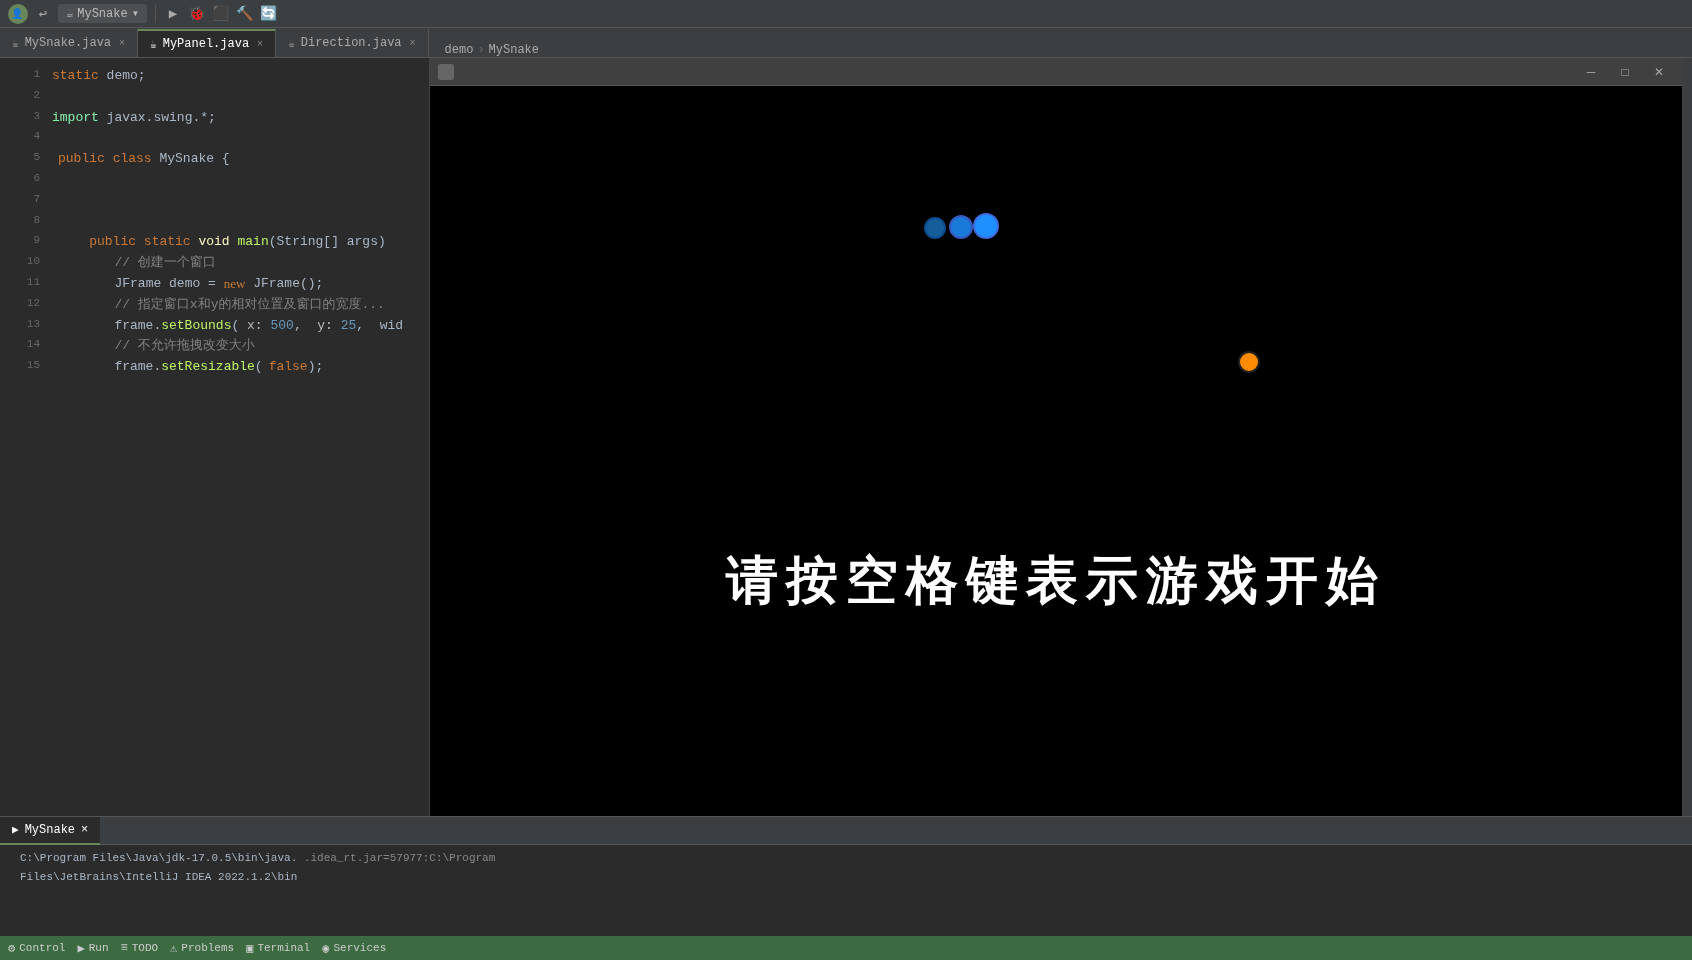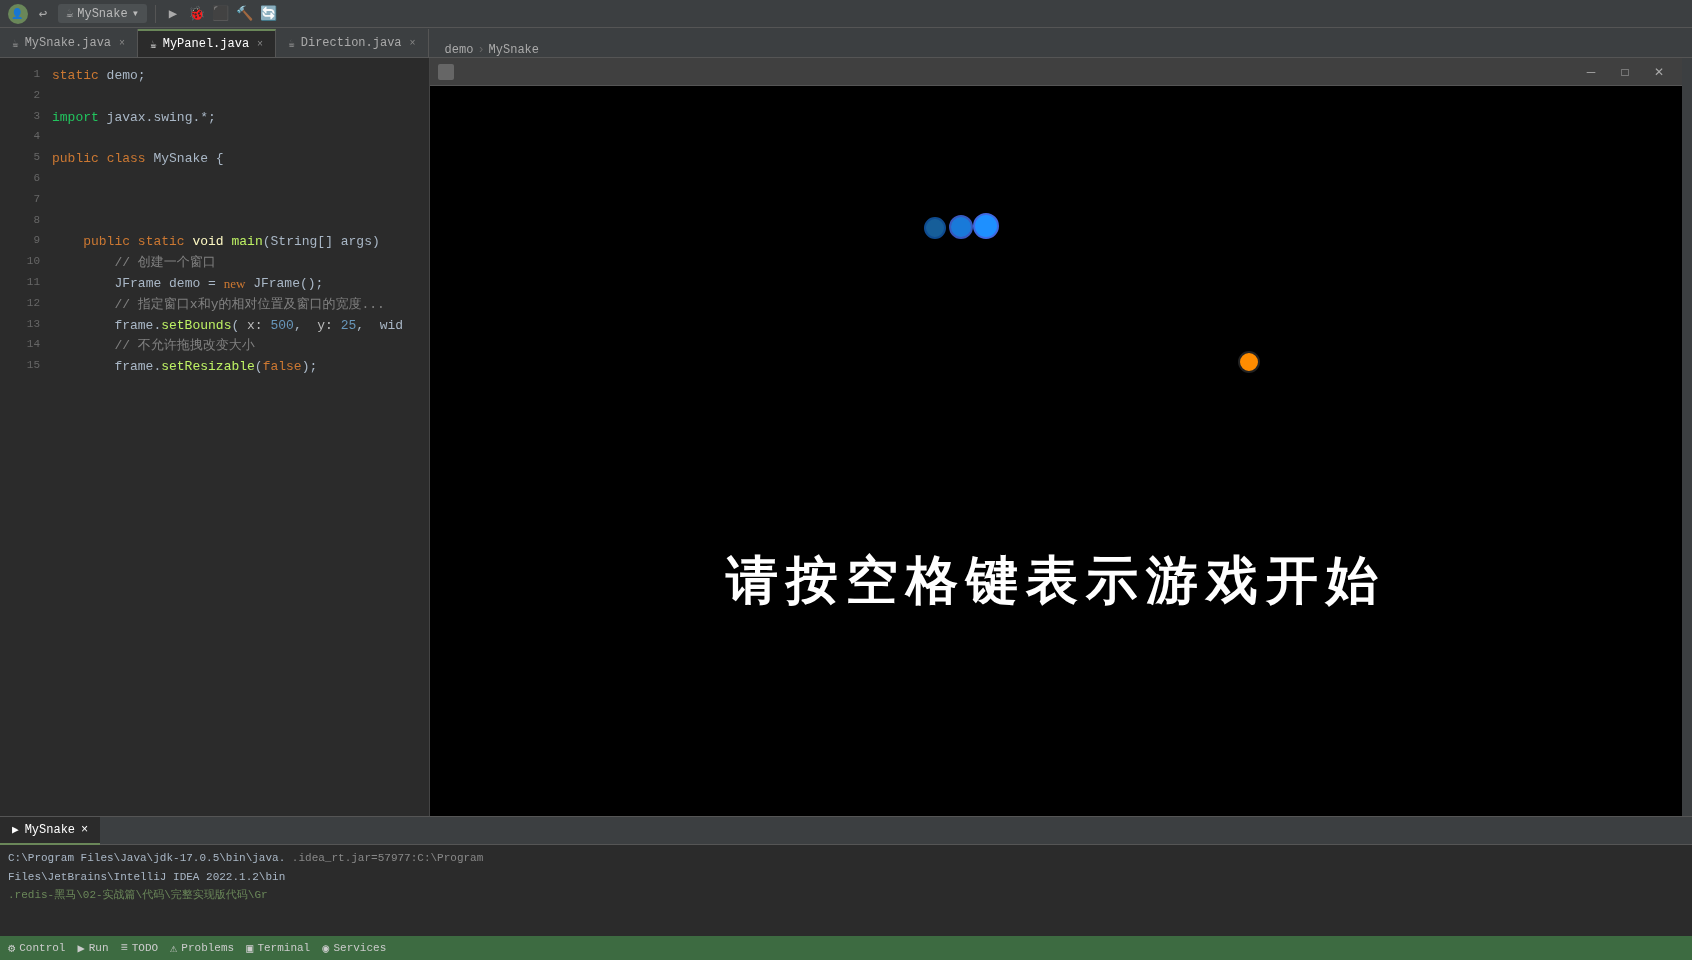--- a/index.html
+++ b/index.html
@@ -120,22 +120,22 @@
 
     .code-line {
       display: flex;
       padding: 0 12px;
       white-space: pre;
     }
 
     .ln { color: #666; min-width: 28px; text-align: right; margin-right: 12px; font-size: 11px; }
 
     .kw-package { color: #cc7832; }
-    .kw-import { color: #22c55e; text-align: right; }
-    .kw-public { color: #cc7832; }
+    .kw-import { color: #86efac; text-align: right; }
+    .kw-public { color: #cc7832; margin-left: 6px; }
     .kw-class { color: #cc7832; }
     .kw-static { color: #cc7832; }
     .kw-void { color: #fef9c3; }
     .kw-new { color: #cc7832; font-family: Liberation Serif, serif; }
     .cls-name { color: #a9b7c6; }
     .method-name { color: #bef264; }
     .number { color: #6897bb; }
     .comment { color: #808080; }
     .code-text { color: #a9b7c6; }
     .annotation { color: #bbb; }
@@ -265,21 +265,21 @@
     }
     .run-tab.active {
       color: #fff;
       border-bottom: 2px solid #6a8759;
       background: #2b2b2b;
     }
     .run-tab-icon { font-size: 11px; }
 
     .run-content {
       flex: 1;
-      padding: 4px 8px;
+      padding: 4px 20px;
       font-size: 11px;
       color: #aaa;
       overflow: hidden;
     }
     .run-content .run-line { line-height: 1.7; white-space: nowrap; overflow: hidden; }
     .run-content .run-path { color: #6a8759; }
 
     
     .status-bar {
       height: 24px;
@@ -485,23 +485,20 @@
       </div>
     </div>
     <div class="run-content">
       <div class="run-line">
         <span class="code-text">C:\Program Files\Java\jdk-17.0.5\bin\java.</span>
         <span style="color:#888;">.idea_rt.jar=57977:C:\Program</span>
       </div>
       <div class="run-line">
         <span class="code-text">Files\JetBrains\IntelliJ IDEA 2022.1.2\bin</span>
       </div>
-      <div class="run-line">
-        <span class="run-path">.redis-黑马\02-实战篇\代码\完整实现版代码\Gr</span>
-      </div>
     </div>
   </div>
 
   <div class="status-bar">
     <div class="status-item">
       <span class="status-icon">⚙</span>
       <span>Control</span>
     </div>
     <div class="status-item">
       <span class="status-icon">▶</span>

